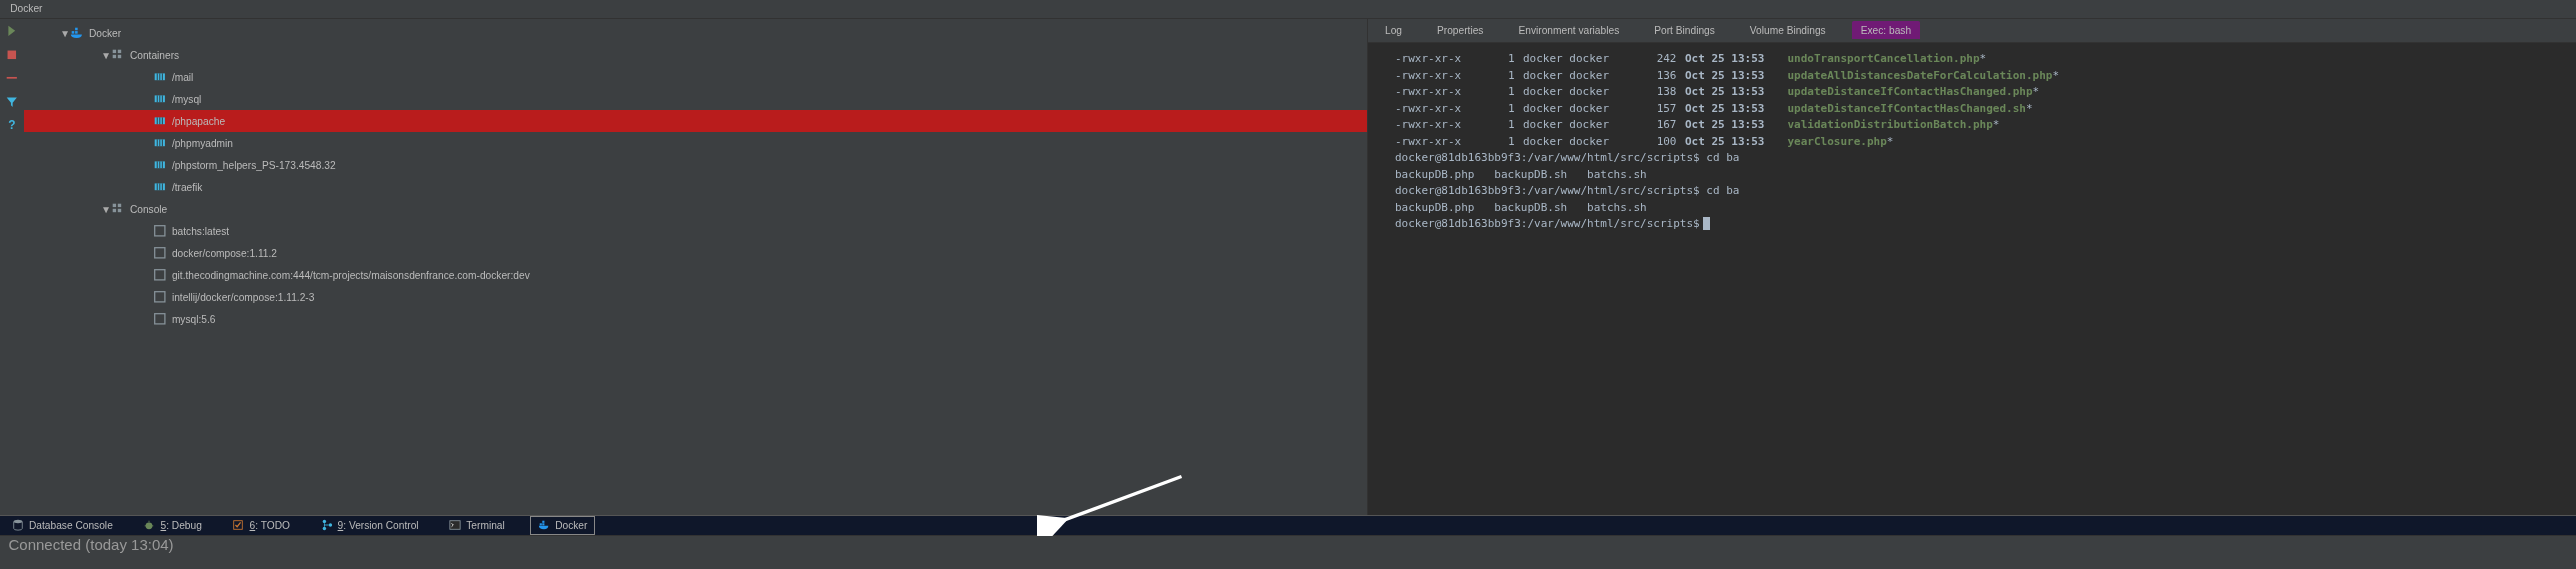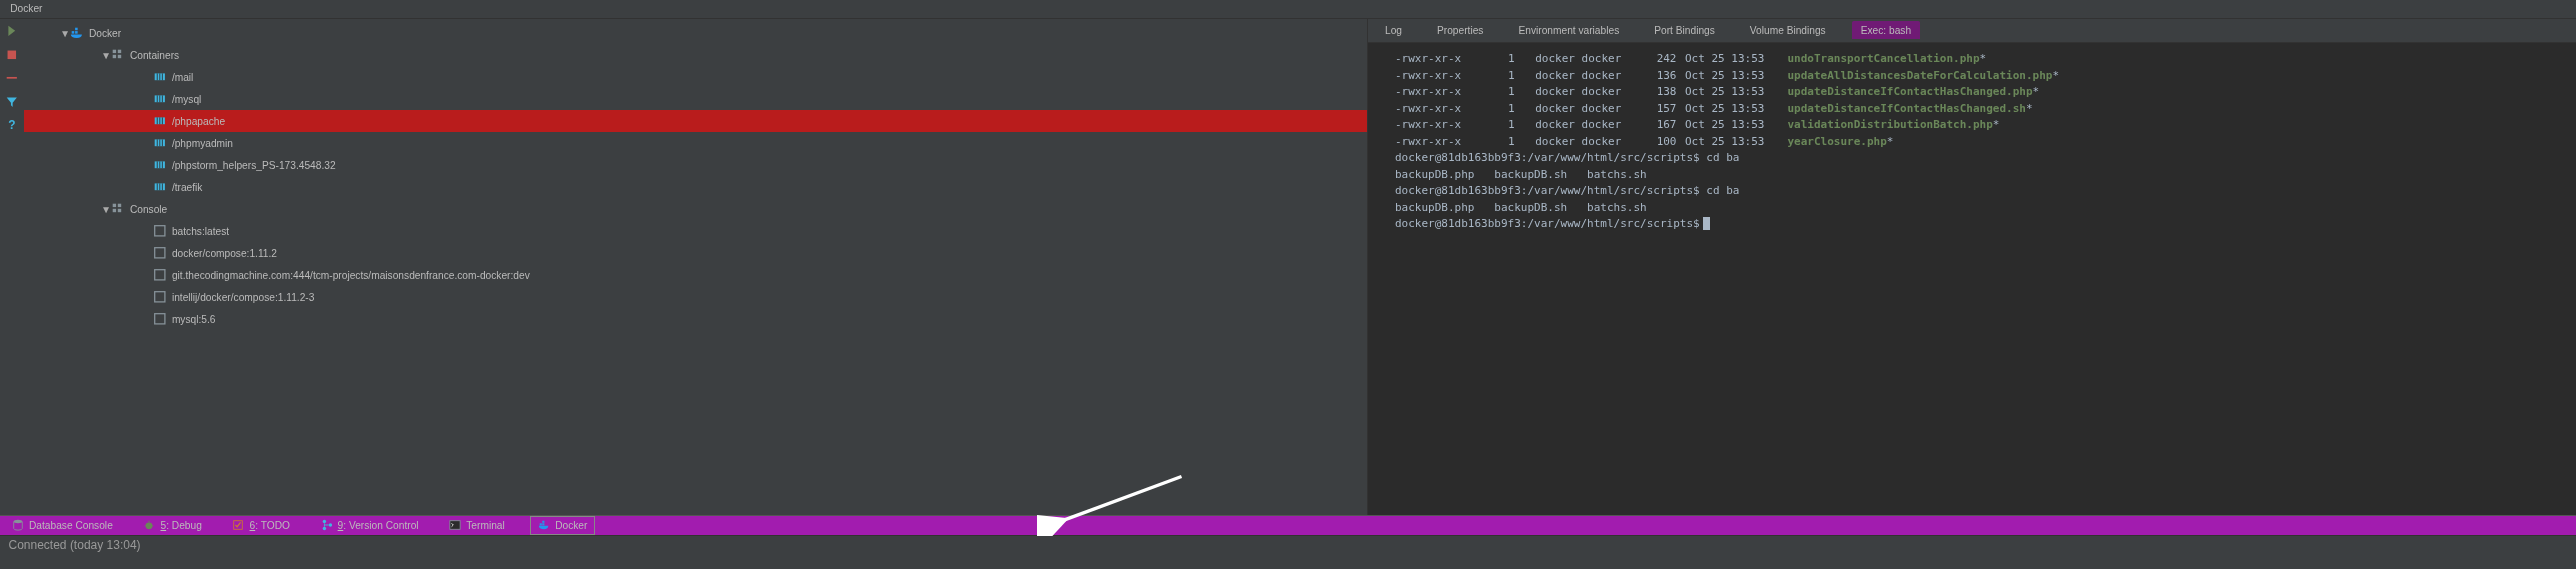--- a/index.html
+++ b/index.html
@@ -103,36 +103,36 @@
   padding: 8.5px 12px;
   color: #a9b7c6;
   line-height: 1.5;
   white-space: pre;
   overflow: hidden;
   margin-left: 15px;
 }
 .term-line { display: flex; gap: 0; }
 .perm { color: #a9b7c6; width: 94px; }
 .links { color: #a9b7c6; width: 25.5px; text-align: right; }
-.ou { color: #a9b7c6; width: 119px; padding-left: 8.5px; text-align: center; }
+.ou { color: #a9b7c6; width: 119px; padding-left: 8.5px; }
 .size { color: #a9b7c6; width: 43px; text-align: right; }
-.date { color: #a9b7c6; width: 111px; padding-left: 8.5px; }
+.date { color: #a9b7c6; width: 111px; padding-left: 8.5px; font-weight: bold; }
 .fname { color: #6a8759; font-weight: bold; }
 .star { color: #a9b7c6; font-weight: normal; }
 .prompt-line { color: #a9b7c6; }
 .cursor-block {
   display: inline-block;
   width: 6.8px; height: 12.8px;
   background: #a9b7c6;
   vertical-align: text-bottom;
   margin-left: 3.4px;
 }
 .bottom-bar {
   height: 20.4px;
-  background: #a21caf;
+  background: #0f172a;
   border-top: 0.9px solid #555;
   display: flex;
   align-items: center;
   padding: 0 6.8px;
   gap: 20.4px;
 }
 .bb-item {
   display: flex;
   align-items: center;
   gap: 5.1px;
@@ -145,21 +145,21 @@
   padding: 2.6px 6.8px;
 }
 .bb-icon { width: 12px; height: 12px; display: inline-flex; align-items: center; justify-content: center; }
 .status-bar {
   height: 18.7px;
   background: #3c3f41;
   border-top: 0.9px solid #323232;
   display: flex;
   align-items: center;
   padding: 0 8.5px;
-  font-size: 12px;
+  font-size: 15px;
   color: #999;
 }
 .underline-num { text-decoration: underline; }
 .arrow-annotation {
   position: absolute;
   left: 1037px;
   top: 468px;
   pointer-events: none;
 }
 </style>

